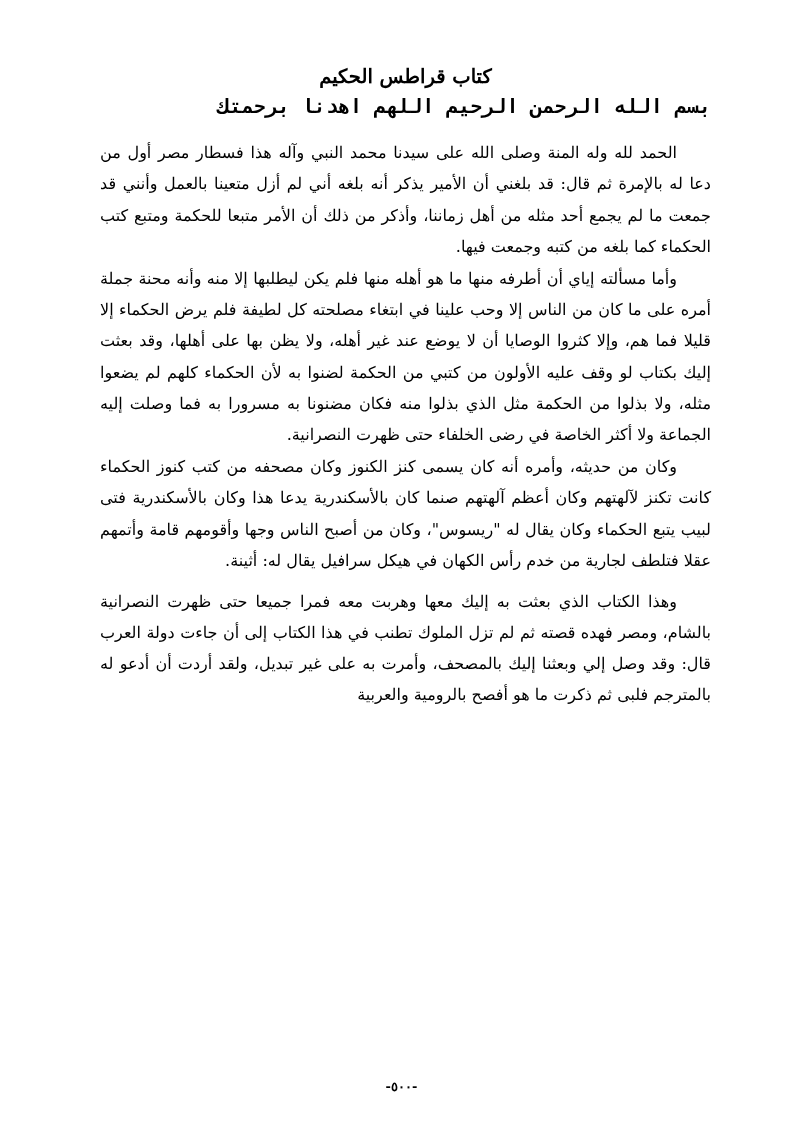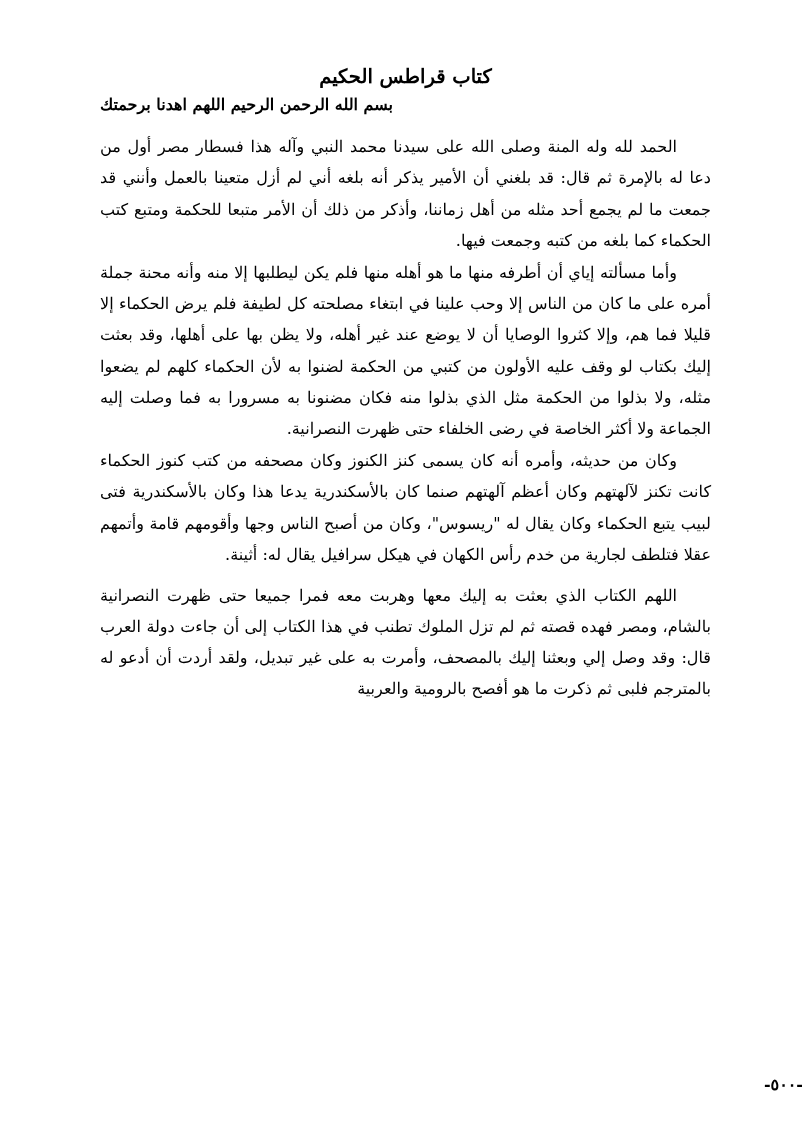--- a/index.html
+++ b/index.html
@@ -25,60 +25,62 @@
   }
   .doc-title {
     text-align: center;
     font-weight: bold;
     font-size: 19.5px;
     line-height: 1.5;
     letter-spacing: 0;
     margin: 0 0 2px 0;
   }
   .doc-subtitle {
-    text-align: left;
+    text-align: right;
     font-weight: bold;
-    font-size: 16px;
+    font-size: 20px;
     line-height: 1.5;
     margin: 0 0 14px 0;
+    font-family: Liberation Mono, monospace;
   }
   .body-text {
     font-size: 16px;
     line-height: 1.95;
     text-align: justify;
     text-justify: inter-word;
     direction: rtl;
   }
   .para {
     margin: 0 0 1px 0;
     text-indent: 34px;
   }
   .gap {
     height: 9px;
   }
   .page-number {
     position: absolute;
     bottom: 38px;
     left: 0;
     right: 8px;
-    font-size: 16px;
+    text-align: center;
+    font-size: 13px;
     font-weight: bold;
     letter-spacing: 1px;
   }
 </style>
 </head>
 <body>
 
 <div class="page">
 
   <h1 class="doc-title">كتاب قراطس الحكيم</h1>
   <h2 class="doc-subtitle">بسم الله الرحمن الرحيم اللهم اهدنا برحمتك</h2>
 
   <div class="body-text">
     <p class="para">الحمد لله وله المنة وصلى الله على سيدنا محمد النبي وآله هذا فسطار مصر أول من دعا له بالإمرة ثم قال: قد بلغني أن الأمير يذكر أنه بلغه أني لم أزل متعينا بالعمل وأنني قد جمعت ما لم يجمع أحد مثله من أهل زماننا، وأذكر من ذلك أن الأمر متبعا للحكمة ومتبع كتب الحكماء كما بلغه من كتبه وجمعت فيها.</p>
     <p class="para">وأما مسألته إياي أن أطرفه منها ما هو أهله منها فلم يكن ليطلبها إلا منه وأنه محنة جملة أمره على ما كان من الناس إلا وحب علينا في ابتغاء مصلحته كل لطيفة فلم يرض الحكماء إلا قليلا فما هم، وإلا كثروا الوصايا أن لا يوضع عند غير أهله، ولا يظن بها على أهلها، وقد بعثت إليك بكتاب لو وقف عليه الأولون من كتبي من الحكمة لضنوا به لأن الحكماء كلهم لم يضعوا مثله، ولا بذلوا من الحكمة مثل الذي بذلوا منه فكان مضنونا به مسرورا به فما وصلت إليه الجماعة ولا أكثر الخاصة في رضى الخلفاء حتى ظهرت النصرانية.</p>
     <p class="para">وكان من حديثه، وأمره أنه كان يسمى كنز الكنوز وكان مصحفه من كتب كنوز الحكماء كانت تكنز لآلهتهم وكان أعظم آلهتهم صنما كان بالأسكندرية يدعا هذا وكان بالأسكندرية فتى لبيب يتبع الحكماء وكان يقال له "ريسوس"، وكان من أصبح الناس وجها وأقومهم قامة وأتمهم عقلا فتلطف لجارية من خدم رأس الكهان في هيكل سرافيل يقال له: أثينة.</p>
     <div class="gap"></div>
-    <p class="para">اللهم الكتاب الذي بعثت به إليك معها وهربت معه فمرا جميعا حتى ظهرت النصرانية بالشام، ومصر فهده قصته ثم لم تزل الملوك تطنب في هذا الكتاب إلى أن جاءت دولة العرب قال: وقد وصل إلي وبعثنا إليك بالمصحف، وأمرت به على غير تبديل، ولقد أردت أن أدعو له بالمترجم فلبى ثم ذكرت ما هو أفصح بالرومية والعربية</p>
+    <p class="para">وهذا الكتاب الذي بعثت به إليك معها وهربت معه فمرا جميعا حتى ظهرت النصرانية بالشام، ومصر فهده قصته ثم لم تزل الملوك تطنب في هذا الكتاب إلى أن جاءت دولة العرب قال: وقد وصل إلي وبعثنا إليك بالمصحف، وأمرت به على غير تبديل، ولقد أردت أن أدعو له بالمترجم فلبى ثم ذكرت ما هو أفصح بالرومية والعربية</p>
   </div>
 
   <div class="page-number">-٥٠٠-</div>
 </div>
 
 </body></html>

